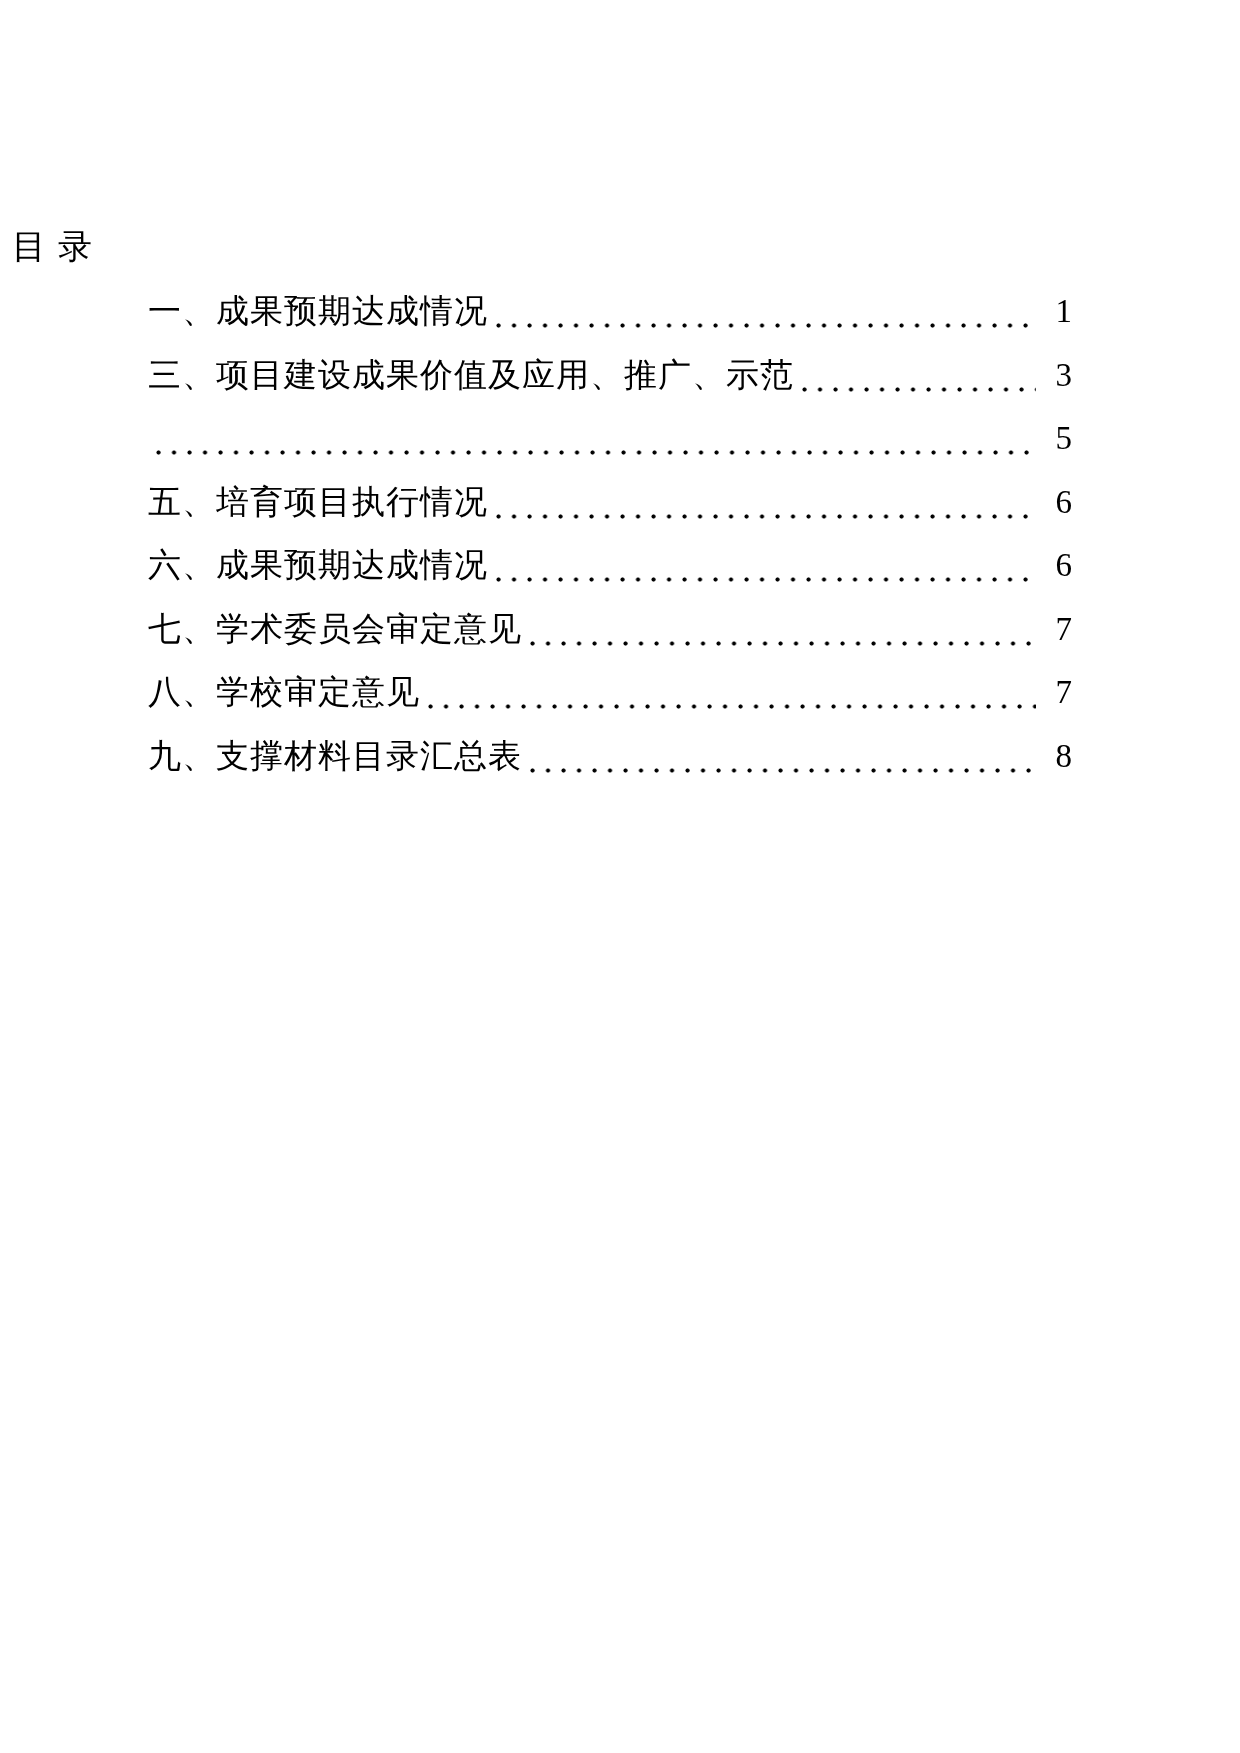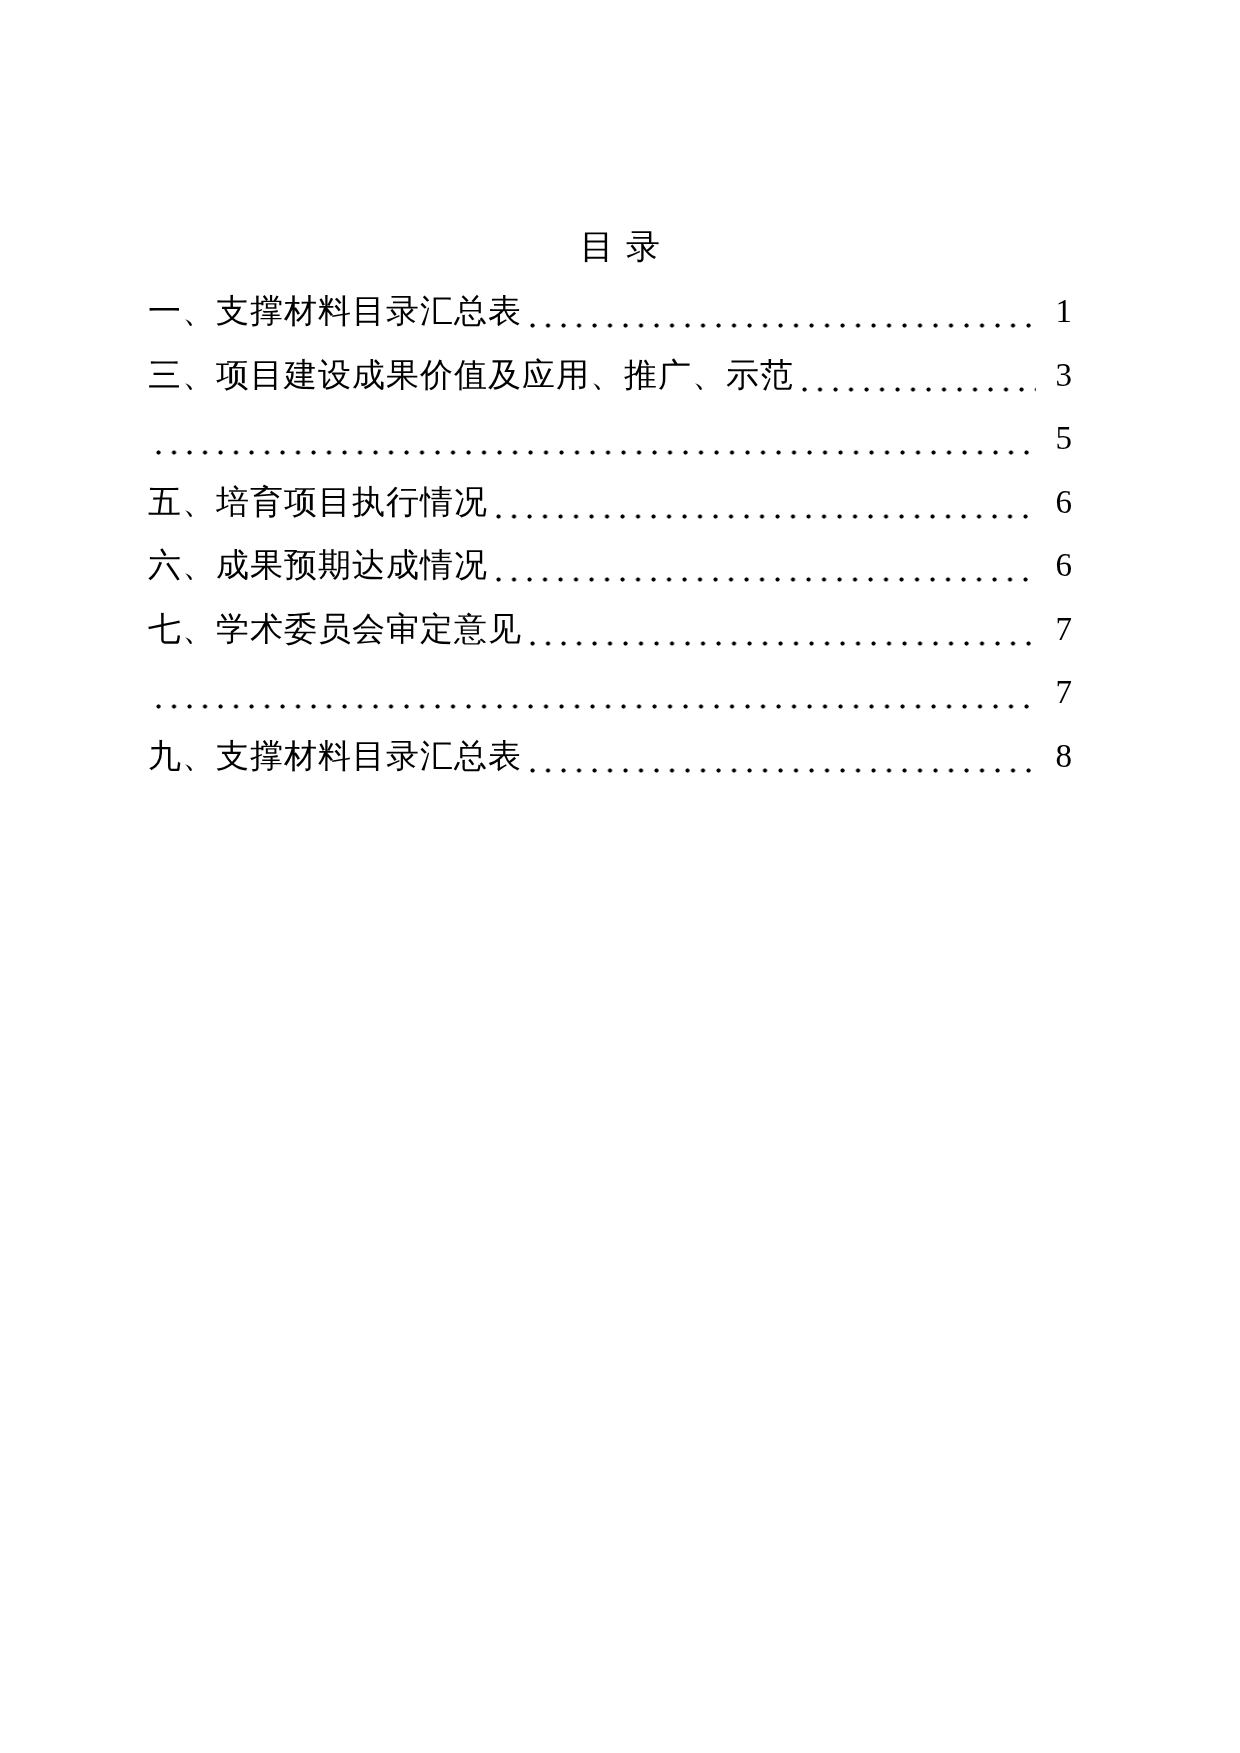--- a/index.html
+++ b/index.html
@@ -19,21 +19,21 @@
     background: #ffffff;
     box-sizing: border-box;
   }
 
   
   .doc-title {
     margin: 226px 0 0 0;
     font-size: 34px;
     line-height: 42px;
     font-weight: 400;
-    text-align: center;
+    text-align: left;
     letter-spacing: 12px;
     text-indent: 12px; 
     white-space: nowrap;
   }
 
   
   .toc {
     margin-top: 12px;
     padding: 0 168px 0 148px;
   }
@@ -67,21 +67,21 @@
 </style>
 </head>
 <body style="color: rgb(0, 0, 0); background: rgb(255, 255, 255);">
 
 <div class="page">
 
   <h1 class="doc-title">目录</h1>
 
   <div class="toc" id="toc-list">
       <div class="toc-row">
-      <span class="toc-label">一、支撑材料目录汇总表</span>
+      <span class="toc-label">一、成果预期达成情况</span>
       <span class="leader"></span>
       <span class="pagenum">1</span>
     </div>
       <div class="toc-row">
       <span class="toc-label">三、项目建设成果价值及应用、推广、示范</span>
       <span class="leader"></span>
       <span class="pagenum">3</span>
     </div>
       <div class="toc-row">
       <span class="leader"></span>
@@ -96,20 +96,21 @@
       <span class="toc-label">六、成果预期达成情况</span>
       <span class="leader"></span>
       <span class="pagenum">6</span>
     </div>
       <div class="toc-row">
       <span class="toc-label">七、学术委员会审定意见</span>
       <span class="leader"></span>
       <span class="pagenum">7</span>
     </div>
       <div class="toc-row">
+      <span class="toc-label">八、学校审定意见</span>
       <span class="leader"></span>
       <span class="pagenum">7</span>
     </div>
       <div class="toc-row">
       <span class="toc-label">九、支撑材料目录汇总表</span>
       <span class="leader"></span>
       <span class="pagenum">8</span>
     </div>
     </div>
 

